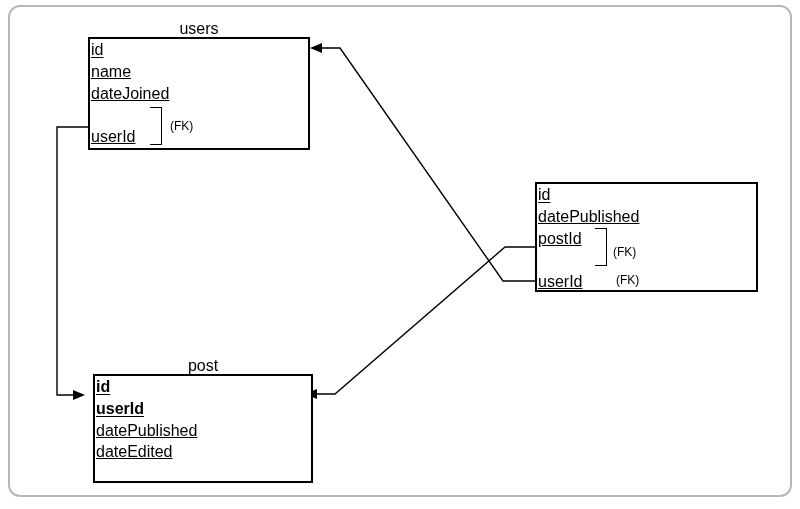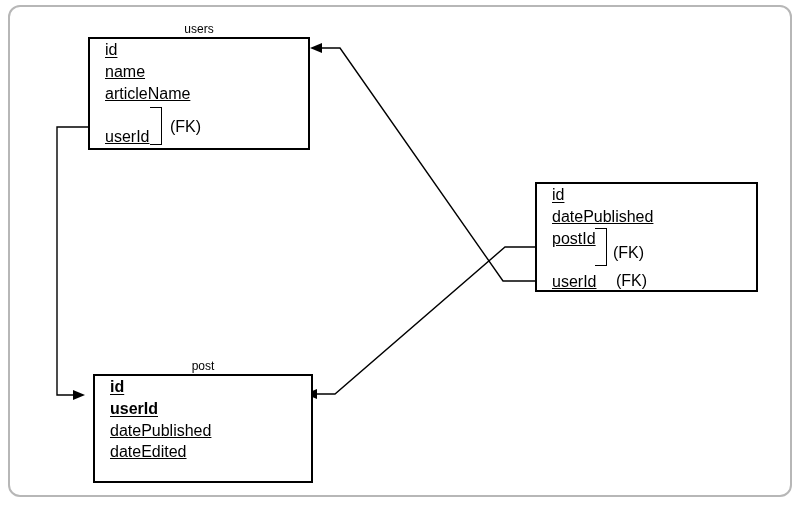--- a/index.html
+++ b/index.html
@@ -36,46 +36,46 @@
     border: 2px solid #000000;
     background: #ffffff;
     font-size: 16px;
   }
   .entity-title {
     position: absolute;
     bottom: 100%;
     left: 0;
     width: 100%;
     text-align: center;
-    font-size: 12px;
+    font-size: 16px;
     line-height: 18px;
     padding-bottom: 1px;
     white-space: nowrap;
   }
   .row {
     height: 21.8px;
     line-height: 21.8px;
-    padding-left: 15px;
+    padding-left: 1px;
     white-space: nowrap;
     overflow: visible;
   }
   .fname { display: inline-block; text-decoration: underline; }
   .key { text-decoration: underline; text-underline-offset: 2px; }
   .key-bold { font-weight: bold; text-decoration: underline; text-underline-offset: 2px; }
   .fk-bracket {
     position: absolute;
     width: 12px;
     height: 38px;
     border-top: 1px solid #000000;
     border-right: 1px solid #000000;
     border-bottom: 1px solid #000000;
   }
   .fk-label {
     position: absolute;
-    font-size: 16px;
+    font-size: 12px;
     line-height: 13px;
     white-space: nowrap;
   }
   .e-users   { left: 88px;  top: 37px;  width: 222px; height: 113px; }
   .e-comment { left: 535px; top: 182px; width: 223px; height: 110px; }
   .e-post    { left: 93px;  top: 374px; width: 220px; height: 109px; }
 
   .e-users .fk-bracket   { left: 60px; top: 68px; }
   .e-users .fk-label     { left: 80px; top: 81px; }
   .e-comment .b-postid   { left: 58px; top: 44px; }
@@ -111,21 +111,21 @@
 
   <div class="entity e-users">
     <div class="entity-title">users</div>
     <div class="row">
       <span class="fname key">id</span>
     </div>
     <div class="row">
       <span class="fname">name</span>
     </div>
     <div class="row">
-      <span class="fname">articleName</span>
+      <span class="fname">dateJoined</span>
     </div>
     <div class="row"></div>
     <div class="row">
       <span class="fname">userId</span>
     </div>
     <div class="fk-bracket"></div>
     <span class="fk-label">(FK)</span>
   </div>
 
   <div class="entity e-comment">

